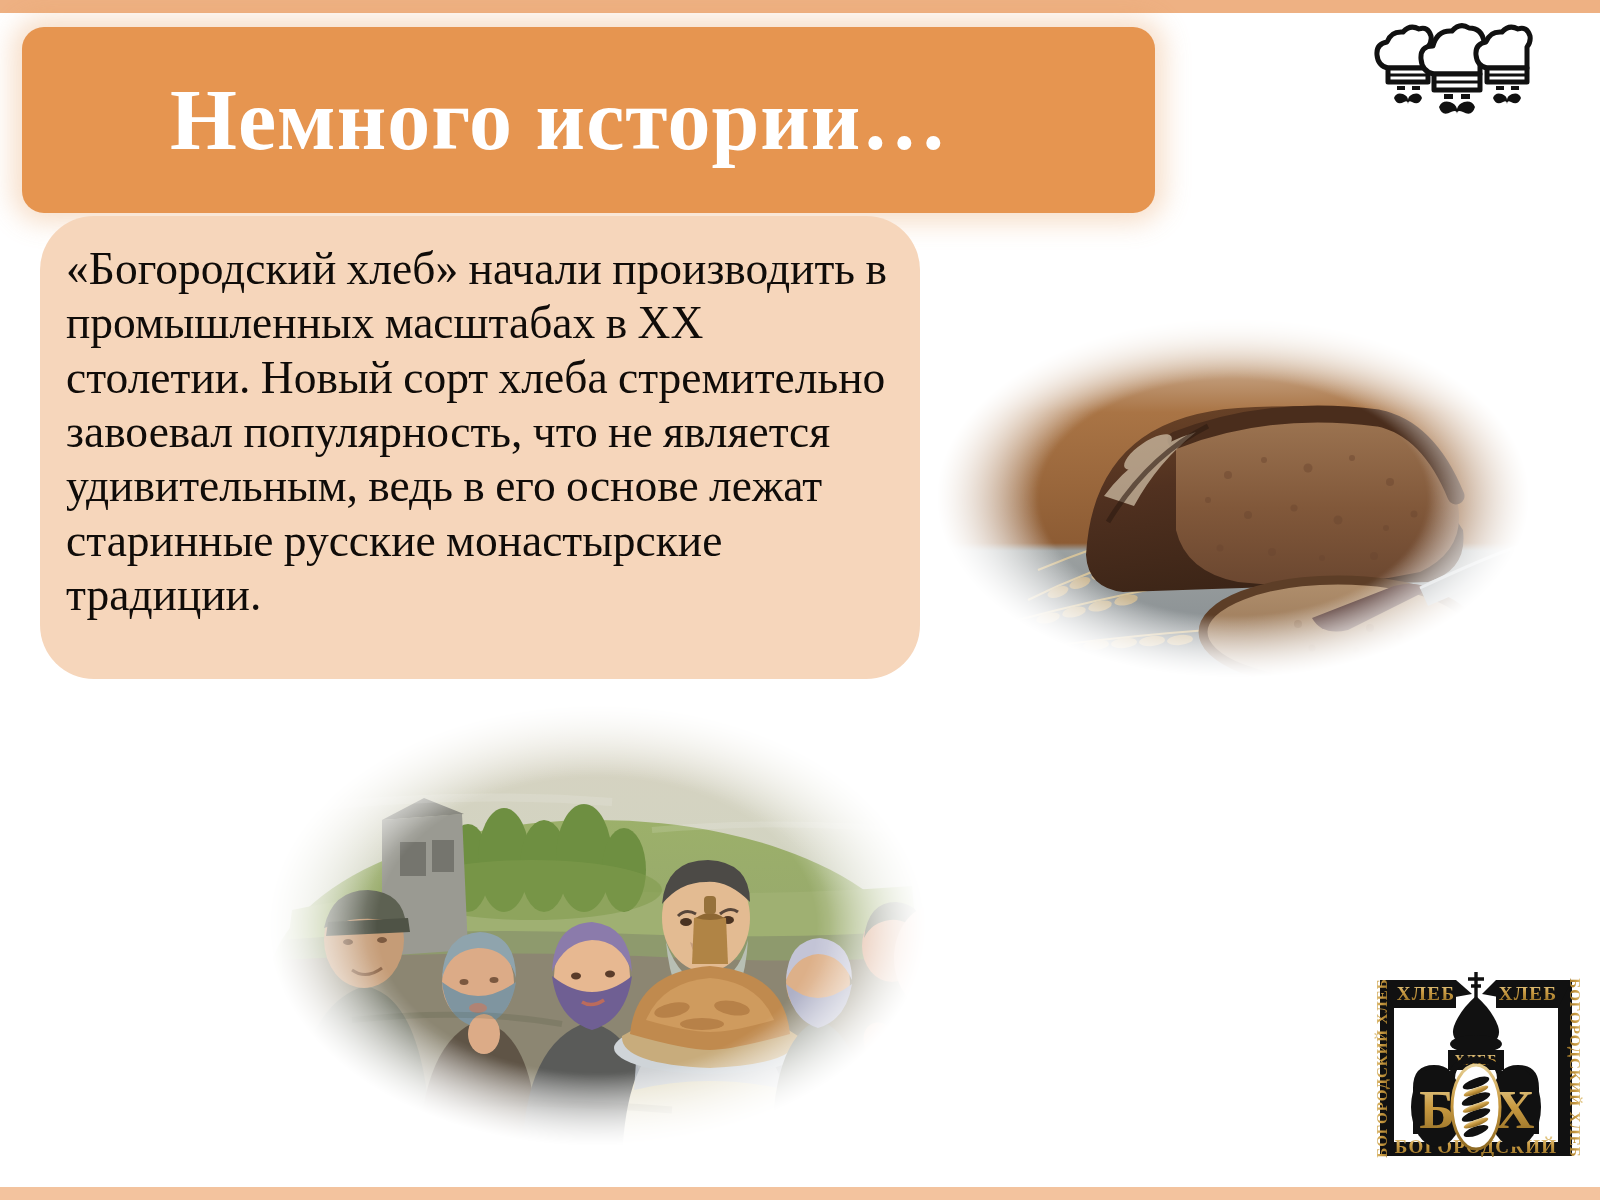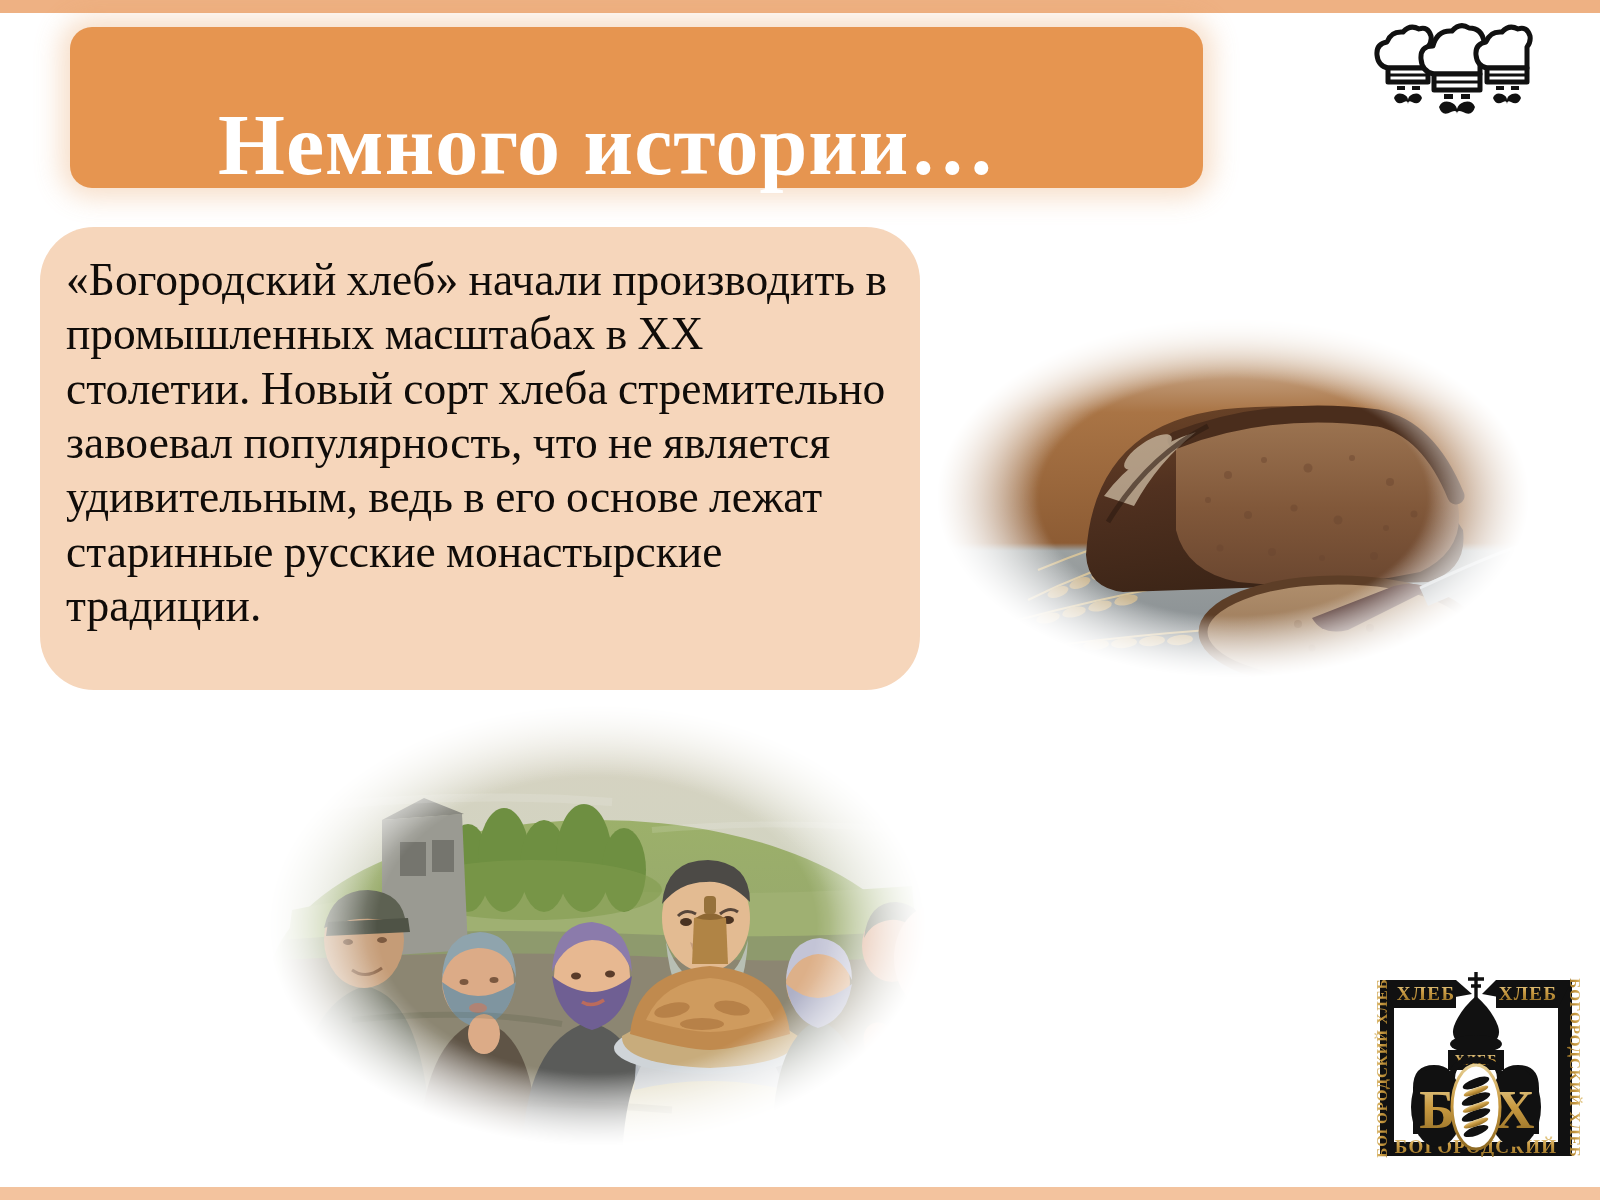--- a/index.html
+++ b/index.html
@@ -25,27 +25,26 @@
   }
   .edge-strip.top    { top: 0; }
   .edge-strip.bottom { top: 1187px; height: 13px; background: #f3c39e; }
 
   
   #title-banner {
     position: absolute;
     left: 22px;
     top: 27px;
     width: 1133px;
-    height: 161px;
+    height: 186px;
     background: #e69550;
     border-radius: 22px;
     box-shadow: 0 0 26px 10px rgba(230,149,80,0.30);
     display: flex;
-    align-items: flex-end;
-    margin-left: 48px;
+    align-items: center;
   }
   #title-text {
     color: #ffffff;
     font-family: "Liberation Serif", "DejaVu Serif", serif;
     font-weight: bold;
     font-size: 86px;
     line-height: 1;
     letter-spacing: 1px;
     margin-left: 148px;
     white-space: nowrap;
@@ -57,21 +56,21 @@
     left: 1372px;
     top: 22px;
     width: 168px;
     height: 100px;
   }
 
   
   #text-card {
     position: absolute;
     left: 40px;
-    top: 227px;
+    top: 216px;
     width: 880px;
     height: 463px;
     background: #f6d6bb;
     border-radius: 54px;
     box-sizing: border-box;
     padding: 26px 30px 20px 26px;
   }
   #body-paragraph {
     margin: 0;
     color: #100c09;

